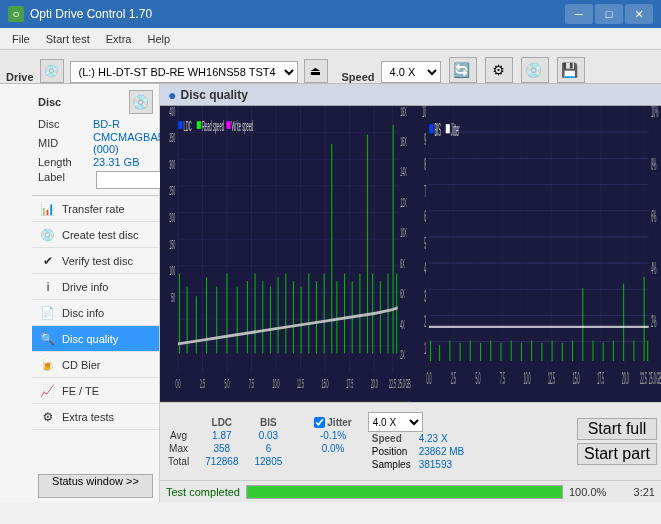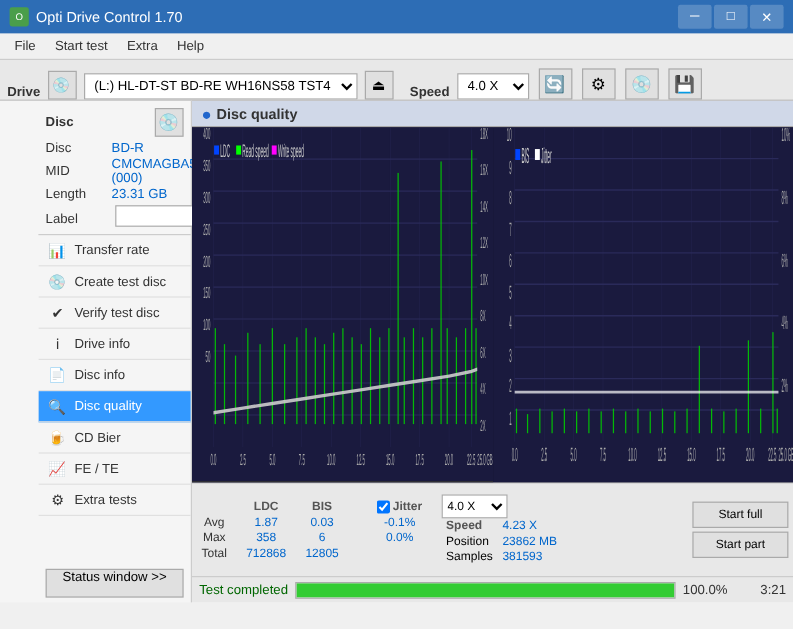--- a/index.html
+++ b/index.html
@@ -31,21 +31,21 @@
     
     .sidebar { width: 160px; background: #f5f5f5; border-right: 1px solid #ccc; display: flex; flex-direction: column; flex-shrink: 0; padding-left: 32px; }
     .disc-panel { padding: 6px; border-bottom: 1px solid #ccc; }
     .disc-header { display: flex; align-items: center; justify-content: space-between; margin-bottom: 4px; }
     .disc-title { font-size: 11px; font-weight: bold; color: #333; }
     .disc-icon { width: 24px; height: 24px; background: #e0e0e0; border: 1px solid #aaa; display: flex; align-items: center; justify-content: center; font-size: 14px; }
     .disc-row { display: flex; align-items: center; margin: 1px 0; font-size: 11px; }
     .disc-row-label { width: 55px; color: #333; flex-shrink: 0; }
     .disc-row-value { color: #0066cc; }
     .disc-row-value.data { color: #0066cc; }
-    .label-row { display: flex; align-items: flex-end; margin-top: 3px; gap: 3px; }
+    .label-row { display: flex; align-items: flex-start; margin-top: 3px; gap: 3px; }
     .label-input { flex: 1; height: 18px; border: 1px solid #aaa; font-size: 10px; padding: 0 2px; }
     .label-btn { width: 18px; height: 18px; background: #e0e0e0; border: 1px solid #aaa; cursor: pointer; display: flex; align-items: center; justify-content: center; font-size: 10px; }
     
     .sidebar-nav { flex: 1; overflow: hidden; }
     .sidebar-item { height: 26px; display: flex; align-items: center; padding: 0 8px; gap: 6px; cursor: pointer; font-size: 11px; color: #333; border-bottom: 1px solid #e0e0e0; }
     .sidebar-item.active { background: #3399ff; color: white; }
     .sidebar-item-icon { width: 16px; height: 16px; display: flex; align-items: center; justify-content: center; font-size: 12px; flex-shrink: 0; }
     .status-btn { margin: 4px 6px; height: 24px; background: #e0e0e0; border: 1px solid #aaa; cursor: pointer; font-size: 11px; display: flex; justify-content: center; gap: 4px; }
     
     
@@ -61,21 +61,21 @@
     .stats-table { font-size: 10px; }
     .stats-table table { border-collapse: collapse; }
     .stats-table td { padding: 1px 8px; text-align: center; color: #0066cc; }
     .stats-table td.label { color: #333; font-weight: normal; padding-left: 4px; }
     .stats-table tr:first-child td { color: #555; font-weight: bold; }
     .speed-info { font-size: 10px; }
     .speed-info table { border-collapse: collapse; }
     .speed-info td { padding: 1px 4px; }
     .speed-value { color: #0066cc; }
     .action-btns { display: flex; flex-direction: column; gap: 3px; margin-left: auto; }
-    .action-btn { height: 22px; width: 80px; background: #e0e0e0; border: 1px solid #aaa; cursor: pointer; font-size: 10px; }
+    .action-btn { height: 22px; width: 80px; background: #e0e0e0; border: 1px solid #aaa; cursor: pointer; font-size: 16px; }
     .speed-select2 { height: 20px; font-size: 10px; border: 1px solid #aaa; background: white; width: 55px; }
     
     
     .progress-bar-area { background: #e8e8e8; height: 22px; border-top: 1px solid #ccc; display: flex; align-items: center; padding: 0 6px; gap: 6px; flex-shrink: 0; }
     .progress-track { flex: 1; height: 14px; background: #ccc; border: 1px solid #aaa; overflow: hidden; }
     .progress-fill { height: 100%; background: #33cc33; }
     .progress-text { font-size: 11px; color: #333; min-width: 40px; }
     .progress-time { font-size: 11px; color: #333; min-width: 40px; text-align: right; }
     .status-text { font-size: 11px; color: #006600; }
   </style>

